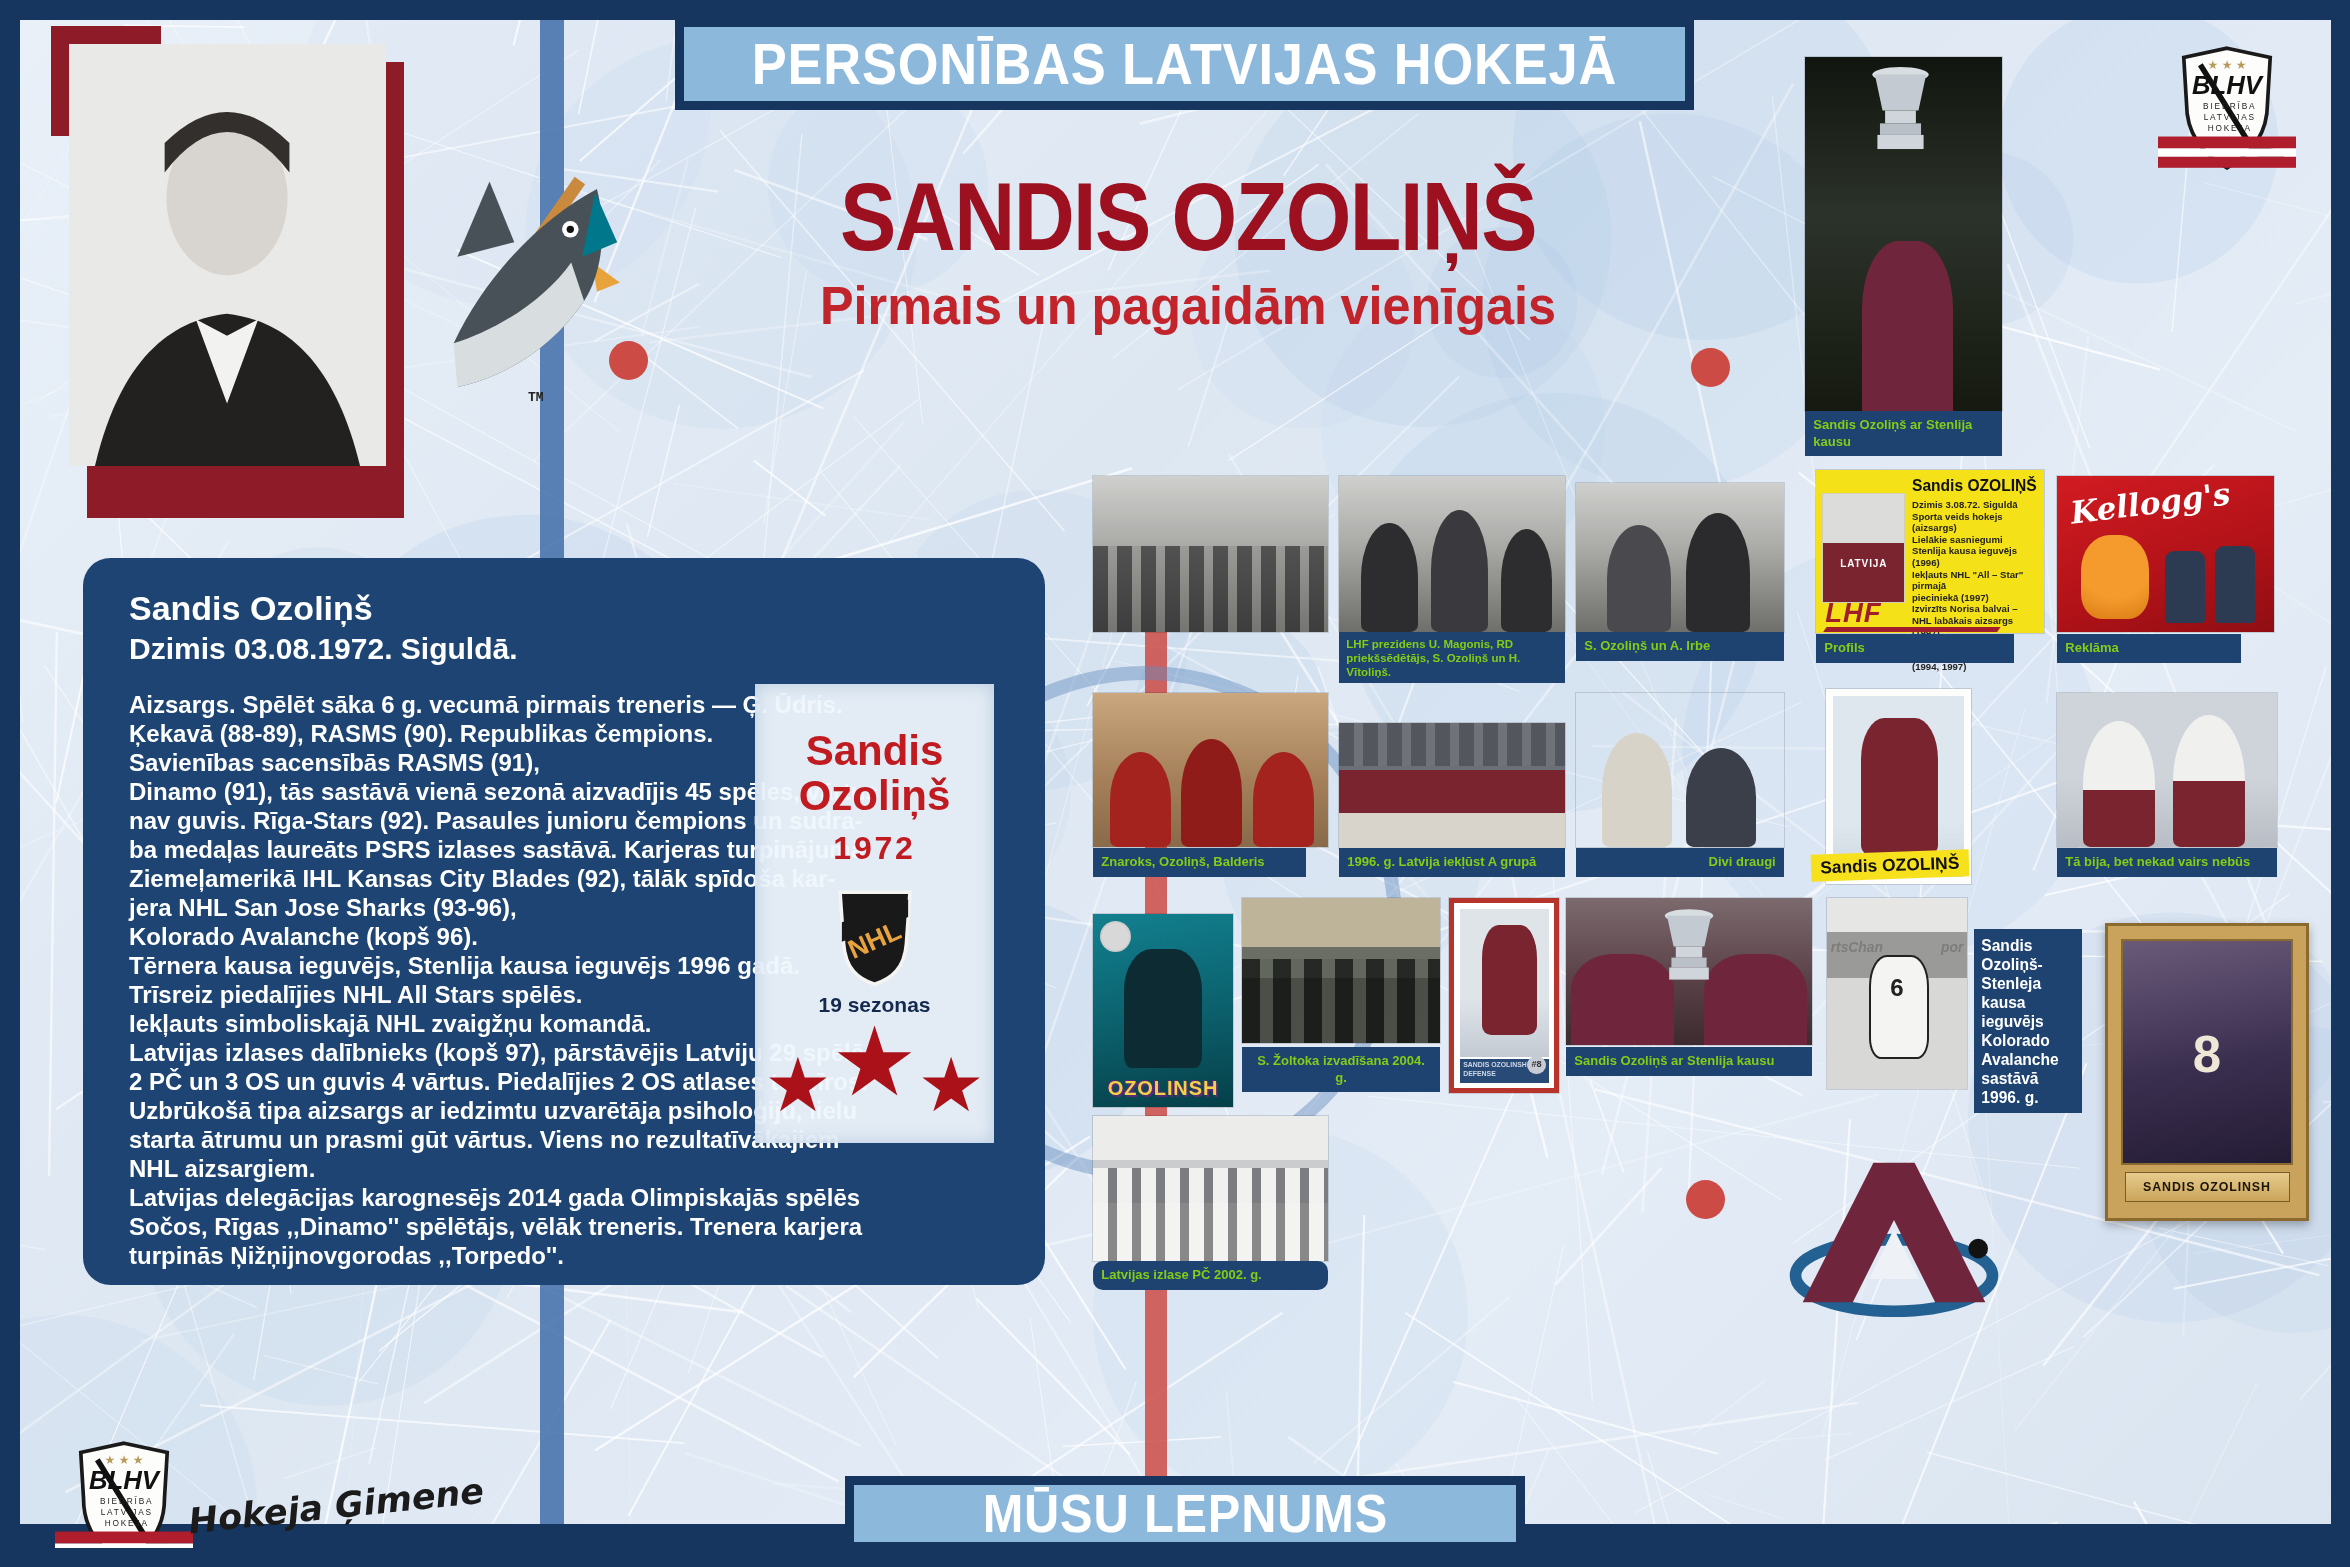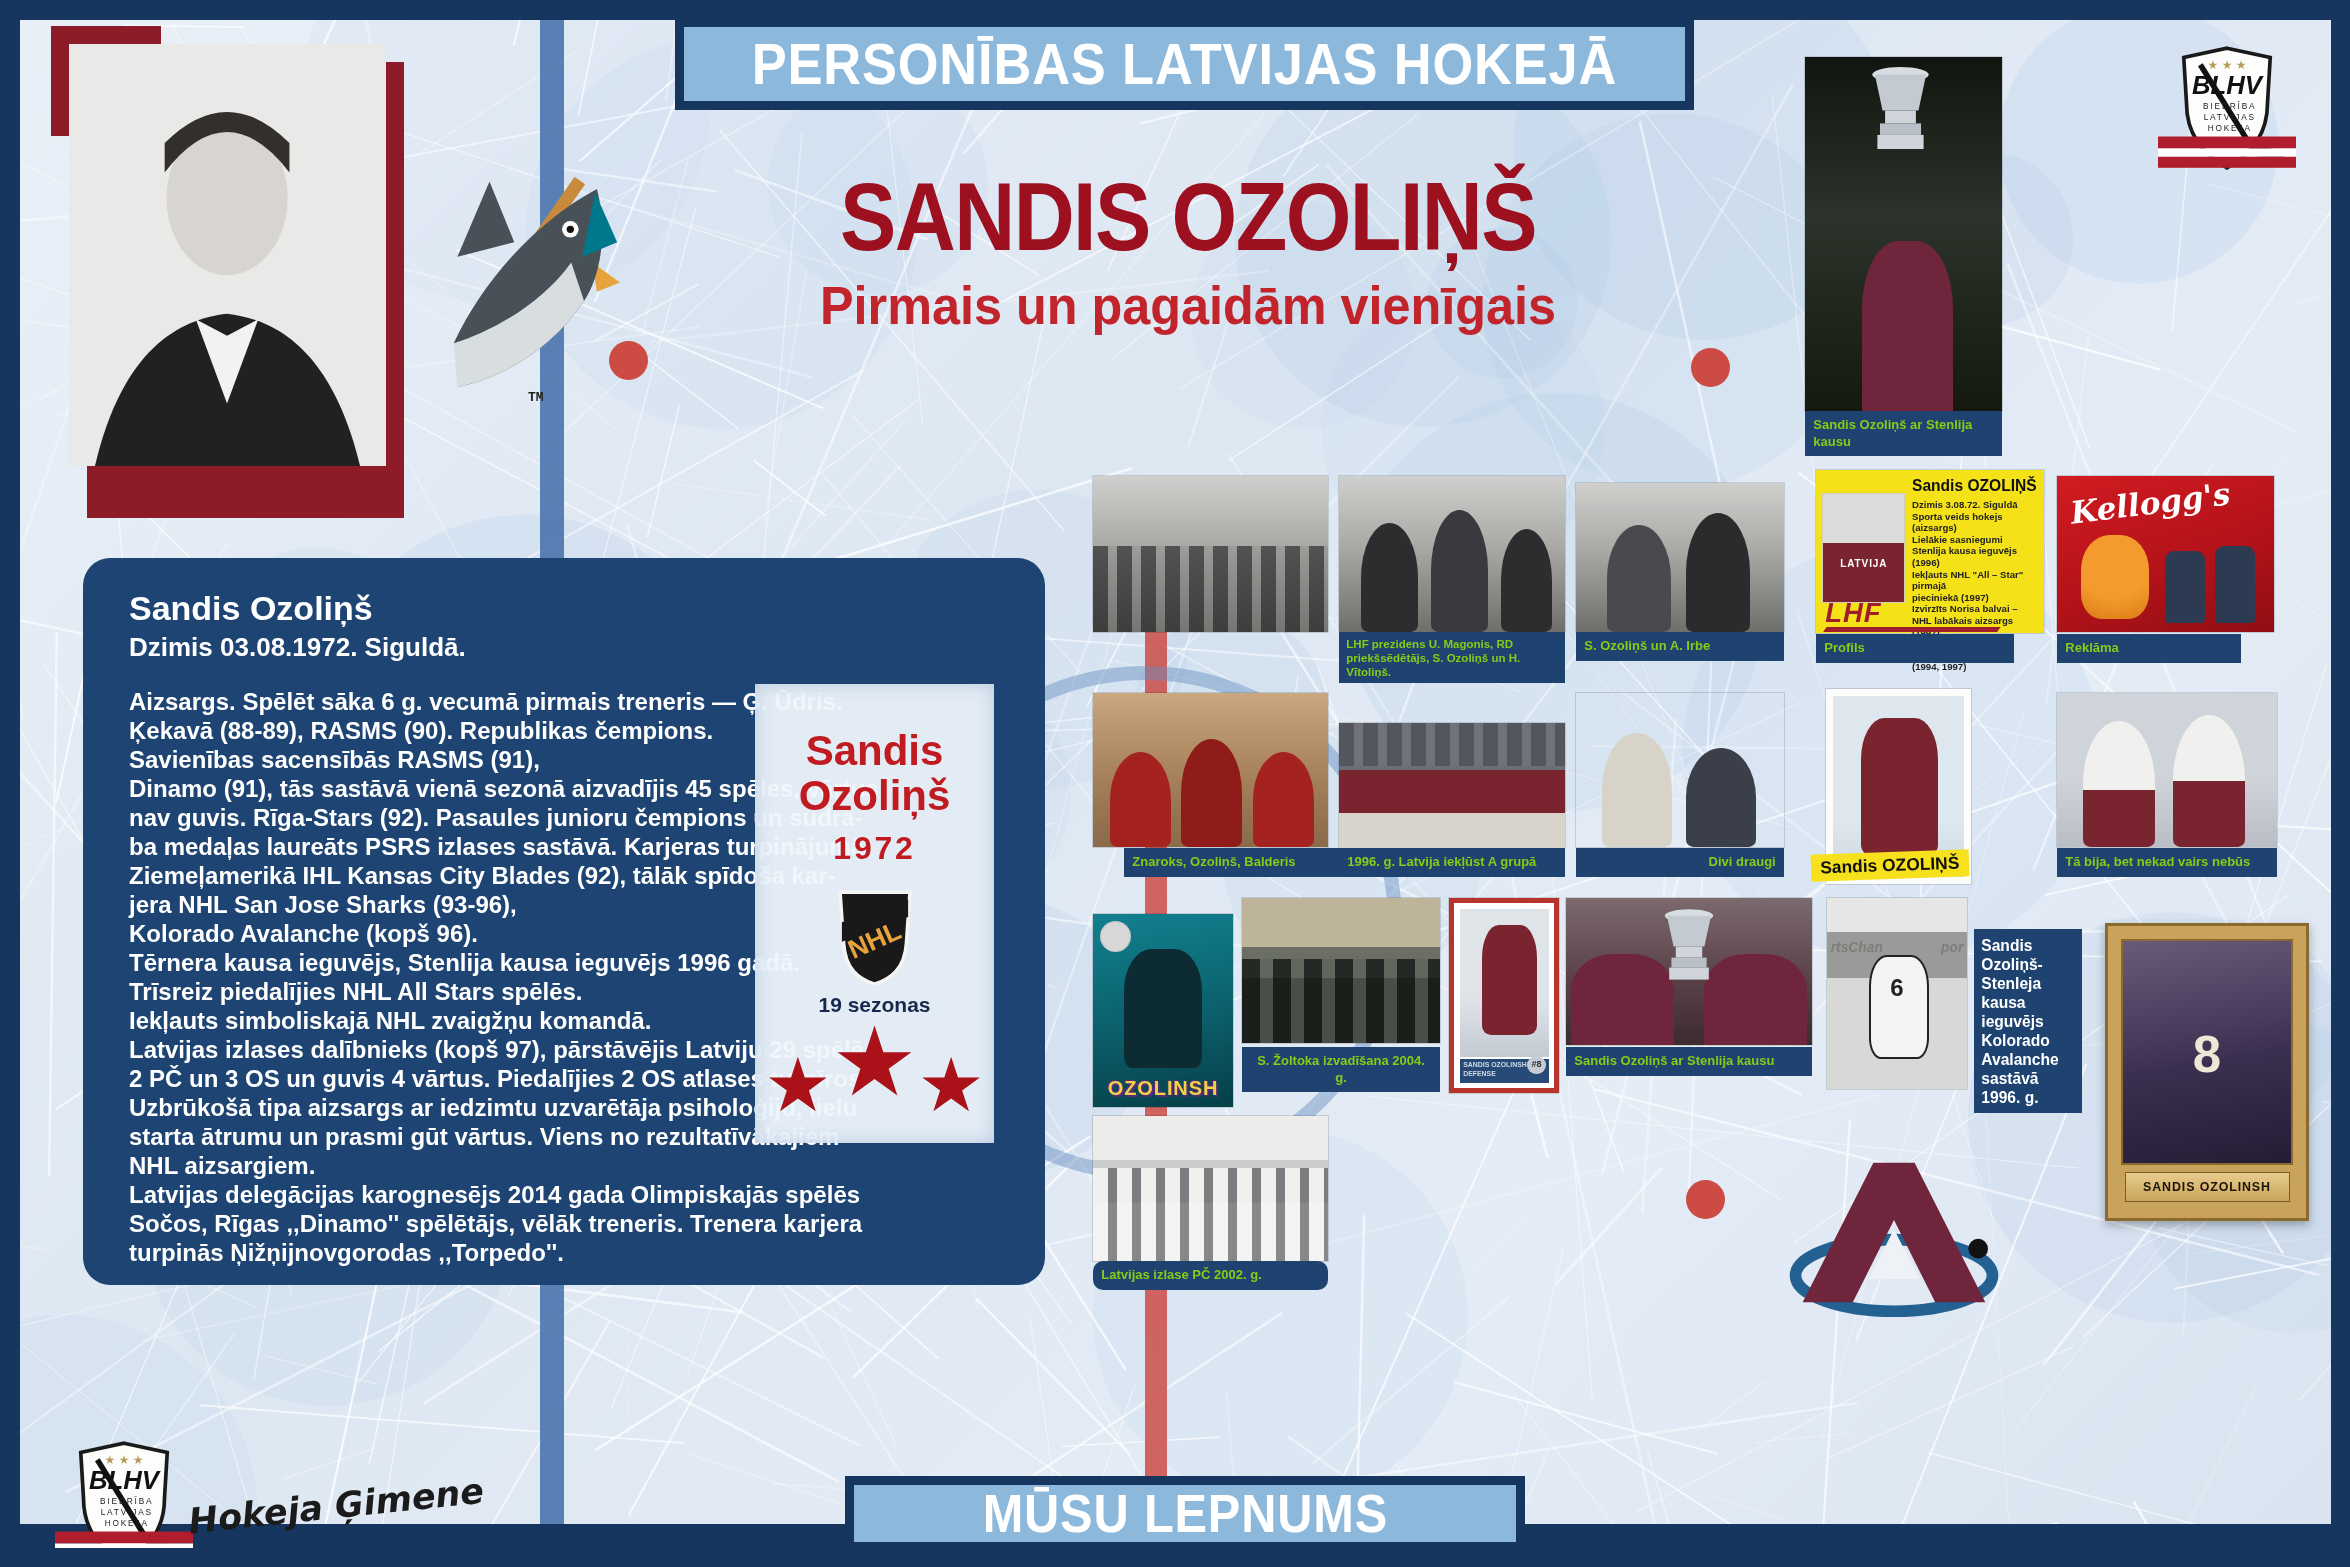--- a/index.html
+++ b/index.html
@@ -30,21 +30,21 @@
   .red-corner{position:absolute;left:51px;top:26px;width:110px;height:110px;background:#8e1b28;z-index:2;}
   .red-frame{position:absolute;left:87px;top:62px;width:317px;height:456px;background:#8e1b28;z-index:2;}
   .portrait{position:absolute;left:69px;top:44px;width:317px;height:422px;z-index:3;background:#e9e9e7;}
 
   .sharks{position:absolute;left:404px;top:154px;width:216px;height:259px;z-index:3;}
   .tm{position:absolute;left:528px;top:390px;z-index:3;font-size:13px;font-weight:bold;color:#222;font-family:Liberation Mono, monospace;}
 
   .bio{position:absolute;left:83px;top:558px;width:962px;height:727px;background:#1d4472;border-radius:27.5px;
     box-sizing:border-box;padding:31px 46px;color:#fff;z-index:3;overflow:hidden;}
   .bio-head{font-size:34px;font-weight:bold;margin-bottom:3.7px;}
-  .bio-born{font-size:26px;font-weight:bold;margin-bottom:24px;}
+  .bio-born{font-size:30px;font-weight:bold;margin-bottom:24px;}
   .bio-body{font-size:24px;font-weight:bold;line-height:29px;white-space:pre-line;}
 
   .badge{position:absolute;left:755px;top:684px;width:239px;height:459px;z-index:3;
     background:rgba(238,246,252,.95);display:flex;flex-direction:column;align-items:center;
     box-shadow:0 0 16.5px rgba(120,150,190,.4) inset;}
   .badge-name{margin-top:44px;text-align:center;color:#c01b20;font-size:42px;font-weight:800;line-height:1.08;white-space:pre-line;}
   .badge-year{margin-top:11px;color:#c01b20;font-size:32px;font-weight:800;letter-spacing:2.8px;}
   .badge-seasons{margin-top:7.3px;color:#15294d;font-size:21px;font-weight:bold;}
   .stars{margin-top:16.5px;display:flex;align-items:flex-end;color:#ab1118;font-family:"DejaVu Sans",sans-serif;line-height:.9;}
   .stars .s1,.stars .s3{font-size:75px;}
@@ -588,21 +588,21 @@
     <div class="kg-fig" style="left:108px;width:40px;height:72px;"></div>
     <div class="kg-fig" style="left:158px;width:40px;height:77px;"></div>
   </div>
   <div class="cap" style="left:2057px;top:634px;width:184px;">Reklāma</div>
 
   <div class="photo" style="left:1093px;top:693px;width:235px;height:154px;background:linear-gradient(180deg,#caa77e 0%,#a5805a 55%,#8a6a4a 100%);">
     <div class="silh" style="left:16.5px;bottom:0;width:61px;height:62%;background:#a5231f;"></div>
     <div class="silh" style="left:88px;bottom:0;width:61px;height:70%;background:#8f1c19;"></div>
     <div class="silh" style="left:160px;bottom:0;width:61px;height:62%;background:#a5231f;"></div>
   </div>
-  <div class="cap" style="left:1124px;top:848px;width:235px;">Znaroks, Ozoliņš, Balderis</div>
+  <div class="cap" style="left:1093px;top:848px;width:213px;">Znaroks, Ozoliņš, Balderis</div>
 
   <div class="photo" style="left:1339px;top:723px;width:226px;height:125px;background:linear-gradient(180deg,#6b6f78 0 38%,#7a2430 38% 72%,#d8d4cc 72% 100%);">
     <div class="fig-row" style="height:34%;top:0;bottom:auto;opacity:.5;"></div>
   </div>
   <div class="cap" style="left:1339px;top:848px;width:226px;">1996. g. Latvija iekļūst A grupā</div>
 
   <div class="photo" style="left:1576px;top:693px;width:208px;height:154px;background:linear-gradient(180deg,#b39a7a 0%,#93causa 0%,#8f7a5e 60%,#6e5c44 100%);">
     <div class="silh" style="left:26px;bottom:0;width:70px;height:74%;background:#d8d3c8;"></div>
     <div class="silh" style="left:110px;bottom:0;width:70px;height:64%;background:#3a3f4a;"></div>
   </div>

